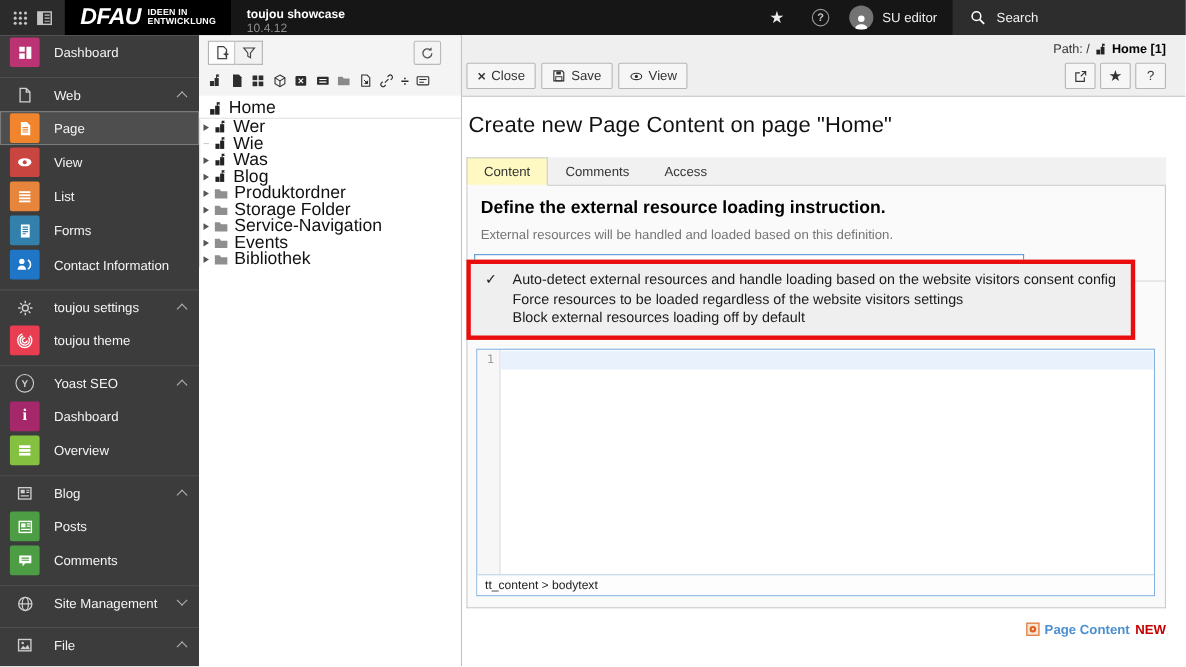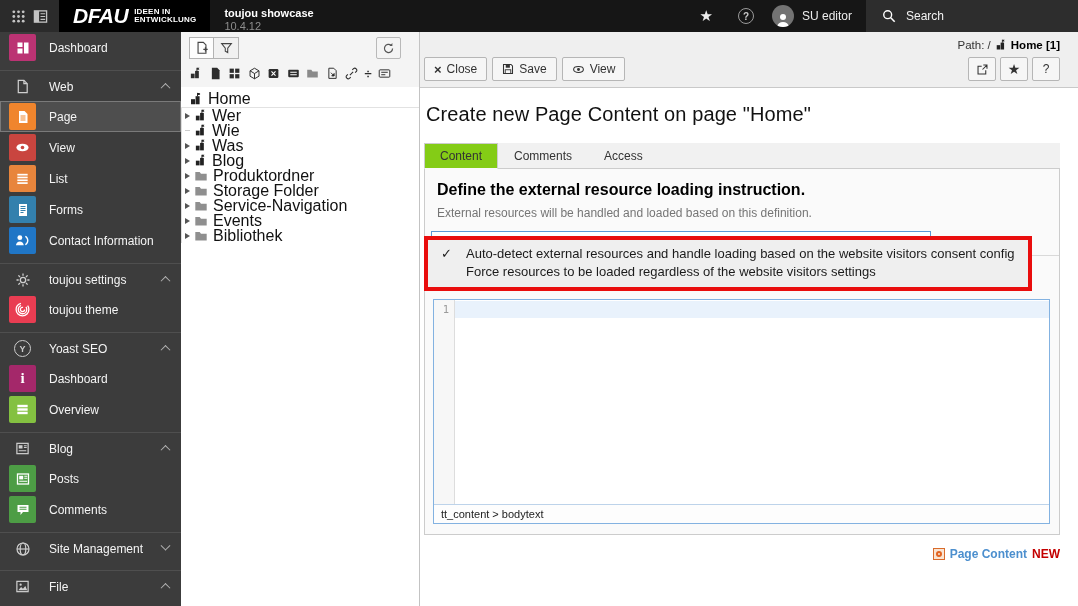--- a/index.html
+++ b/index.html
@@ -64,21 +64,21 @@
   .dh-path b { color:#000; }
   .dh-row { display:flex; align-items:center; margin-top:4px; }
   .btn { display:flex; align-items:center; gap:5px; background:#f6f6f6; border:1px solid #b6b6b6; border-radius:2px; padding:3px 9px; font-size:12px; color:#333; margin-right:5px; cursor:pointer; height:24px; }
   .btn .bi { display:flex; align-items:center; color:#333; }
   .dh-iconbtns { margin-left:auto; display:flex; gap:4px; }
   .ibtn { width:28px; height:24px; background:#f6f6f6; border:1px solid #b6b6b6; border-radius:2px; display:flex; align-items:center; justify-content:center; color:#333; font-size:12px; cursor:pointer; }
   .main-content { margin:0 18px 0 4px; }
   h1.pagetitle { margin:15px 0 0 2px; font-size:20px; font-weight:500; color:#111; letter-spacing:.1px; }
   .tabs { display:flex; margin-top:17px; border-bottom:1px solid #ccc; background:#f1f1f1; }
   .tab { padding:5px 15px 4px; font-size:12px; color:#333; cursor:pointer; border:1px solid transparent; }
-  .tab.active { background:#84cc16; border-color:#ccc; border-bottom-color:#fafafa; margin-bottom:-1px; font-weight:400; }
+  .tab.active { background:#fef9c3; border-color:#ccc; border-bottom-color:#fafafa; margin-bottom:-1px; font-weight:400; }
   .panel { position:relative; background:#fafafa; border:1px solid #ccc; border-top:none; padding:12px 0 10px; }
   .field-label { margin:0 12px; font-size:16px; font-weight:bold; color:#000; }
   .field-desc { margin:7px 12px 0; font-size:12px; color:#757575; }
   .select-sliver { margin:11px 0 0 6px; width:500px; height:9px; background:#fff; border:1px solid #5b97d5; border-bottom:none; }
   .dropdown { position:relative; margin:-4px 0 0 -1px; width:608px; background:#efefef; border:4px solid #e90d0d; padding:5px 0 7px; z-index:2; }
   .opt { position:relative; font-size:13px; line-height:17.5px; padding-left:38px; color:#1b1b1b; cursor:pointer; white-space:nowrap; }
   .opt .check { position:absolute; left:13px; top:0; font-size:13px; }
   .divider-right { position:absolute; top:86px; right:0; width:28px; border-top:1px solid #d9d9d9; }
   .editor { margin:8px 9px 0 8px; border:1px solid #83b2e1; background:#fff; height:225px; display:flex; flex-direction:column; }
   .editor-body { flex:1; display:flex; overflow:hidden; }
@@ -607,20 +607,23 @@
         <div class="select-sliver"></div>
 
         <div class="dropdown">
           <div class="opt">
             <span class="check">✓</span>
             <span>Auto-detect external resources and handle loading based on the website visitors consent config</span>
           </div>
           <div class="opt">
             <span>Force resources to be loaded regardless of the website visitors settings</span>
           </div>
+          <div class="opt">
+            <span>Block external resources loading off by default</span>
+          </div>
         </div>
 
         <div class="divider-right"></div>
 
         <div class="editor">
           <div class="editor-body">
             <div class="gutter">
               <span>1</span>
             </div>
             <div class="code">

